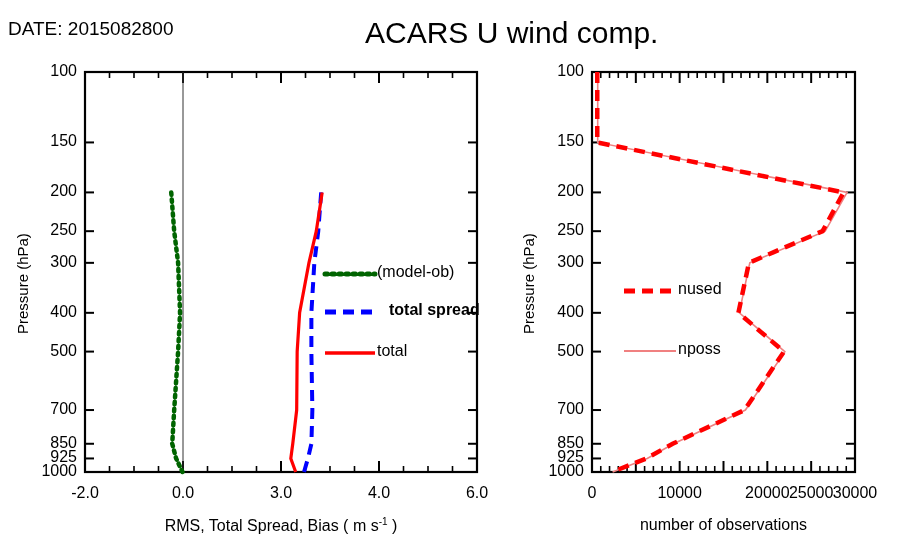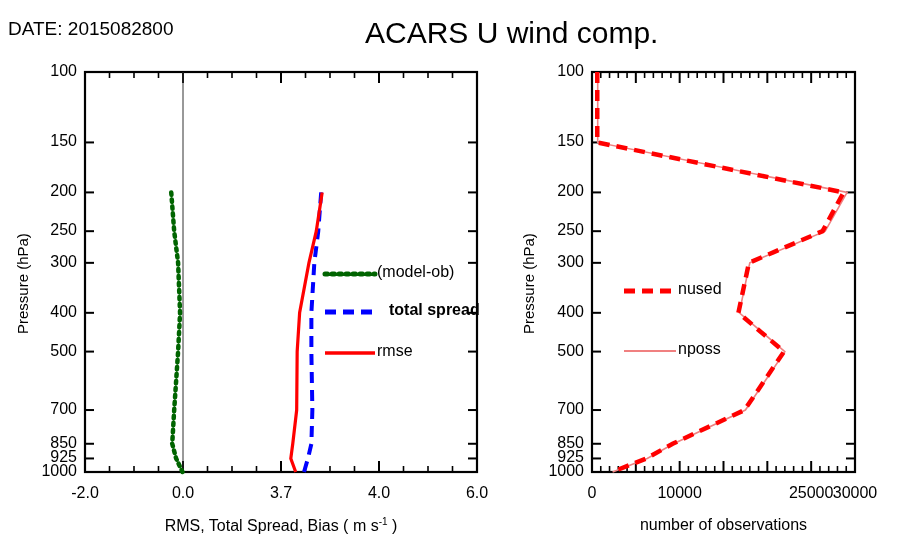--- a/index.html
+++ b/index.html
@@ -195,40 +195,41 @@
     <div class="ticklab y" style="left: 19px; top: 221.176px; width: 58px;">250</div>
     <div class="ticklab y" style="left: 19px; top: 252.849px; width: 58px;">300</div>
     <div class="ticklab y" style="left: 19px; top: 302.824px; width: 58px;">400</div>
     <div class="ticklab y" style="left: 19px; top: 341.588px; width: 58px;">500</div>
     <div class="ticklab y" style="left: 19px; top: 400.039px; width: 58px;">700</div>
     <div class="ticklab y" style="left: 19px; top: 433.768px; width: 58px;">850</div>
     <div class="ticklab y" style="left: 19px; top: 448.457px; width: 58px;">925</div>
     <div class="ticklab y" style="left: 19px; top: 462px; width: 58px;">1000</div>
     <div class="ticklab x" style="left: 25px; top: 484px; width: 120px;">-2.0</div>
     <div class="ticklab x" style="left: 123px; top: 484px; width: 120px;">0.0</div>
-    <div class="ticklab x" style="left: 221px; top: 484px; width: 120px;">3.7</div>
+    <div class="ticklab x" style="left: 221px; top: 484px; width: 120px;">3.0</div>
     <div class="ticklab x" style="left: 319px; top: 484px; width: 120px;">4.0</div>
     <div class="ticklab x" style="left: 417px; top: 484px; width: 120px;">6.0</div>
     <div class="axis-title-y" style="left: 14px; top: 334px;">Pressure (hPa)</div>
     <div class="axis-title-x" style="left: 5px; top: 516px; width: 552px;">RMS, Total Spread, Bias ( m s<span class="sup">-1</span> )</div>
     <div class="legend-lbl" style="left: 377px; top: 263px;">(model-ob)</div>
     <div class="legend-lbl" style="left: 389px; top: 301px; font-weight: bold;">total spread</div>
-    <div class="legend-lbl" style="left: 377px; top: 342px;">rmse</div>
+    <div class="legend-lbl" style="left: 377px; top: 342px;">total</div>
     <div class="ticklab y" style="left: 526px; top: 62px; width: 58px;">100</div>
     <div class="ticklab y" style="left: 526px; top: 132.437px; width: 58px;">150</div>
     <div class="ticklab y" style="left: 526px; top: 182.412px; width: 58px;">200</div>
     <div class="ticklab y" style="left: 526px; top: 221.176px; width: 58px;">250</div>
     <div class="ticklab y" style="left: 526px; top: 252.849px; width: 58px;">300</div>
     <div class="ticklab y" style="left: 526px; top: 302.824px; width: 58px;">400</div>
     <div class="ticklab y" style="left: 526px; top: 341.588px; width: 58px;">500</div>
     <div class="ticklab y" style="left: 526px; top: 400.039px; width: 58px;">700</div>
     <div class="ticklab y" style="left: 526px; top: 433.768px; width: 58px;">850</div>
     <div class="ticklab y" style="left: 526px; top: 448.457px; width: 58px;">925</div>
     <div class="ticklab y" style="left: 526px; top: 462px; width: 58px;">1000</div>
     <div class="ticklab x" style="left: 532px; top: 484px; width: 120px;">0</div>
     <div class="ticklab x" style="left: 619.667px; top: 484px; width: 120px;">10000</div>
+    <div class="ticklab x" style="left: 707.333px; top: 484px; width: 120px;">20000</div>
     <div class="ticklab x" style="left: 751.167px; top: 484px; width: 120px;">25000</div>
     <div class="ticklab x" style="left: 795px; top: 484px; width: 120px;">30000</div>
     <div class="axis-title-y" style="left: 520px; top: 334px;">Pressure (hPa)</div>
     <div class="axis-title-x" style="left: 532px; top: 516px; width: 383px;">number of observations</div>
     <div class="legend-lbl" style="left: 678px; top: 280px;">nused</div>
     <div class="legend-lbl" style="left: 678px; top: 340px;">nposs</div>
   </div>
 
 </body></html>

